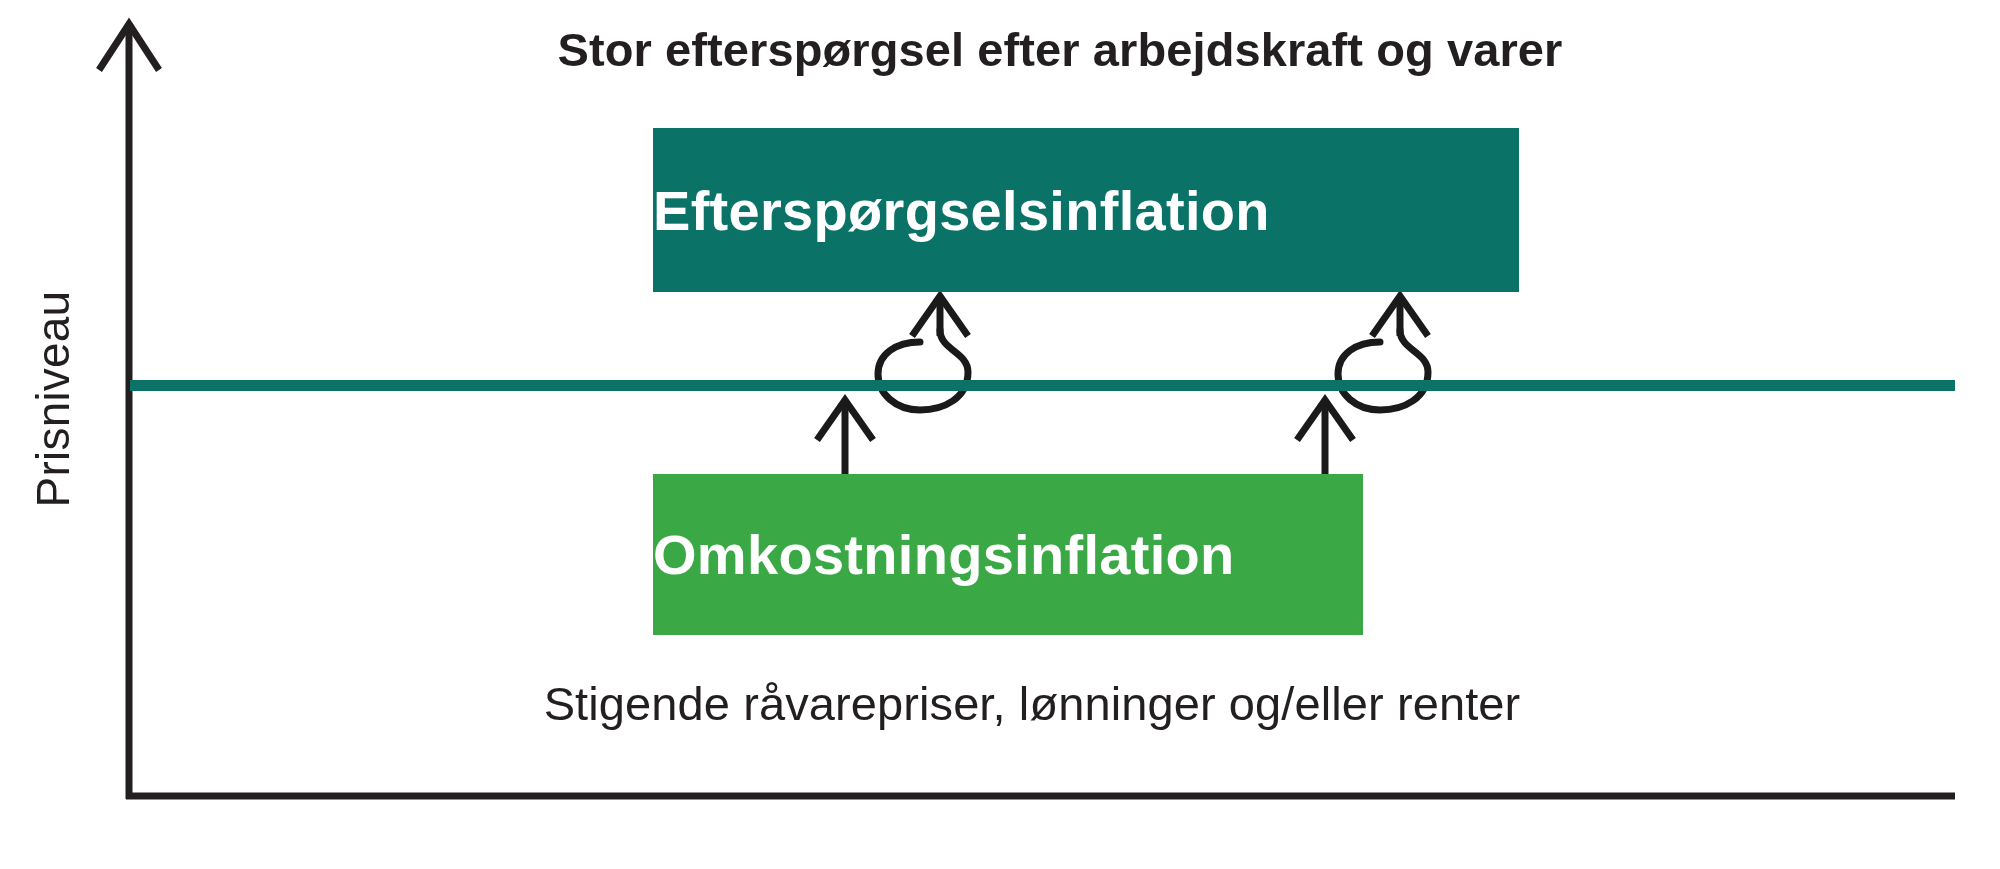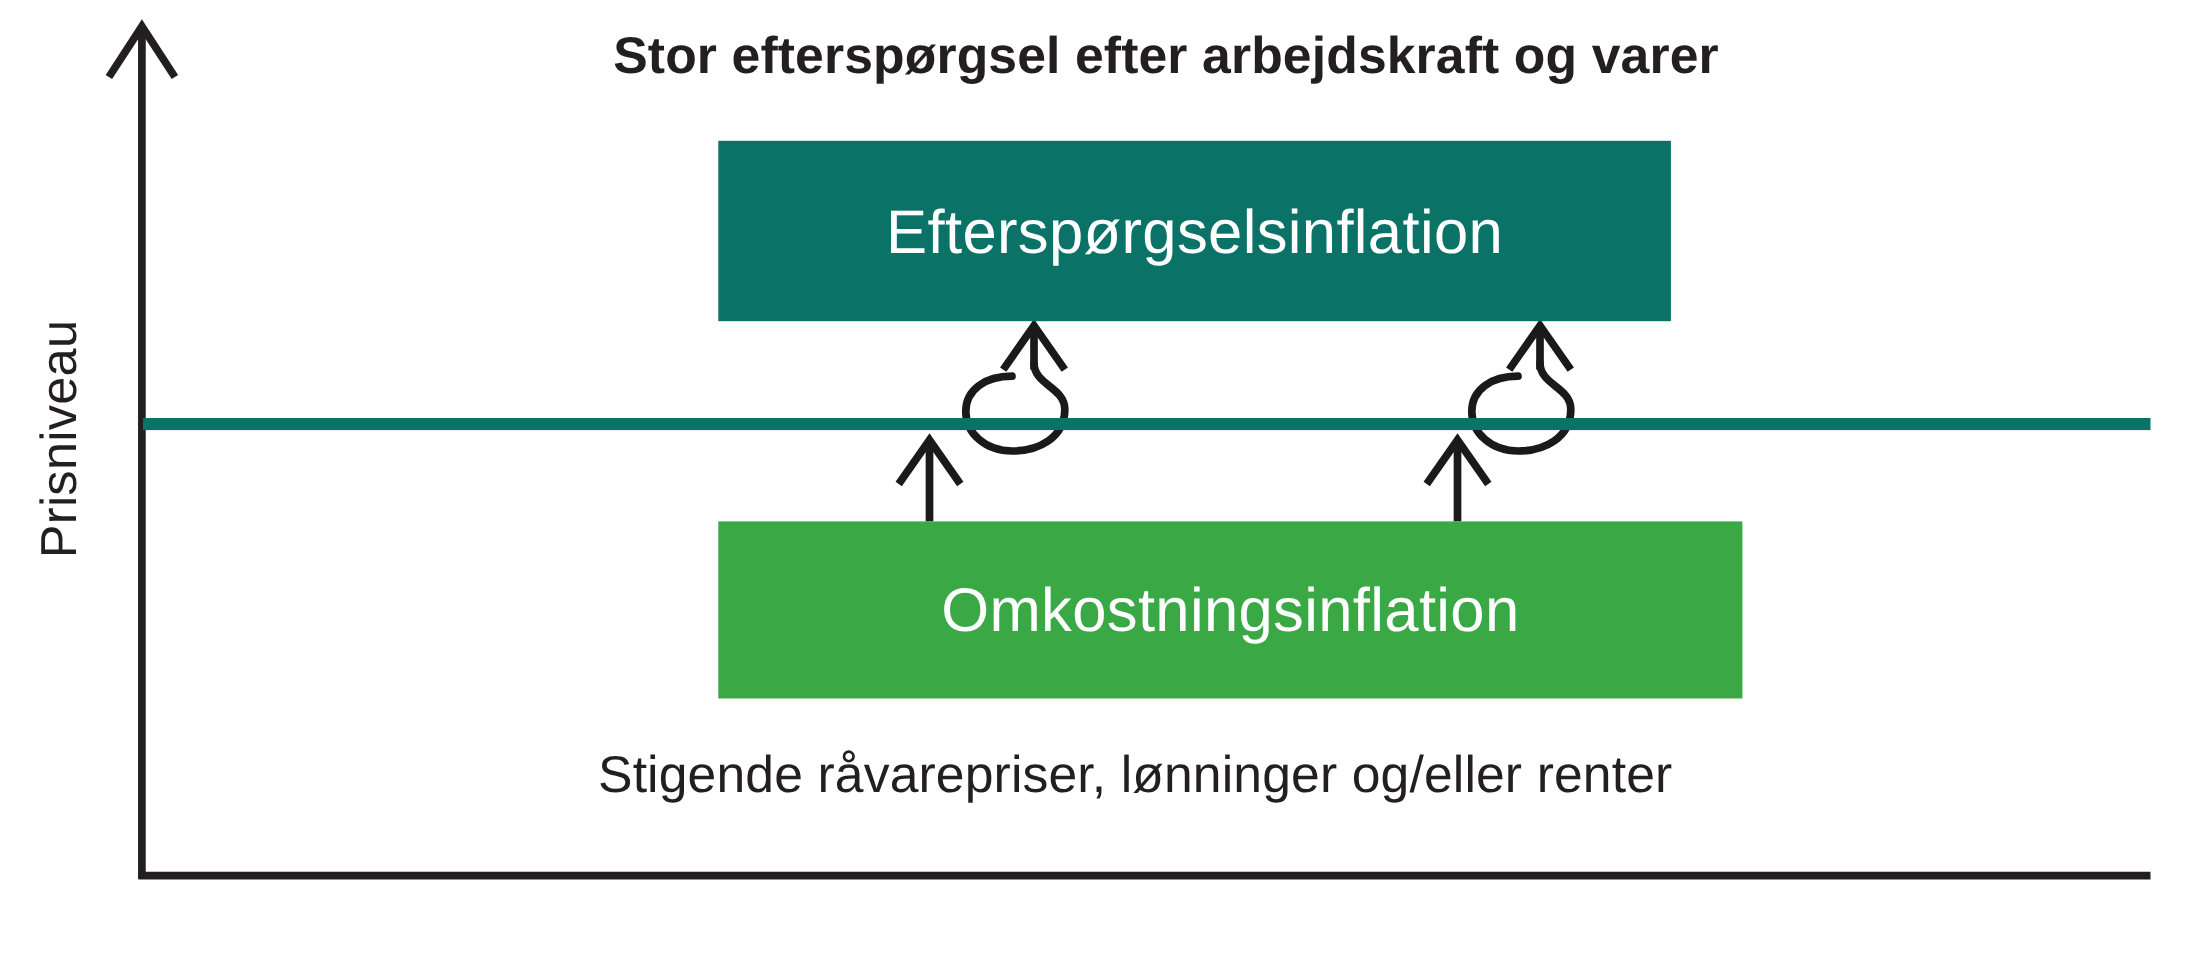--- a/index.html
+++ b/index.html
@@ -67,38 +67,38 @@
     text-align: center;
     padding-left: 120px;
     box-sizing: border-box;
   }
 
   
   .inflation-box {
     position: absolute;
     display: flex;
     align-items: center;
-    justify-content: center;
+    justify-content: flex-start;
     color: #ffffff;
-    font-weight: normal;
+    font-weight: bold;
     letter-spacing: 0.3px;
     white-space: nowrap;
   }
   .box-demand {
     left: 653px;
     top: 128px;
     width: 866px;
     height: 164px;
     background: #0a7267;
     font-size: 56px;
   }
   .box-cost {
     left: 653px;
     top: 474px;
-    width: 931px;
+    width: 710px;
     height: 161px;
     background: #3aa945;
     font-size: 56px;
   }
 
   
   .price-line {
     position: absolute;
     left: 130px;
     top: 380px;

